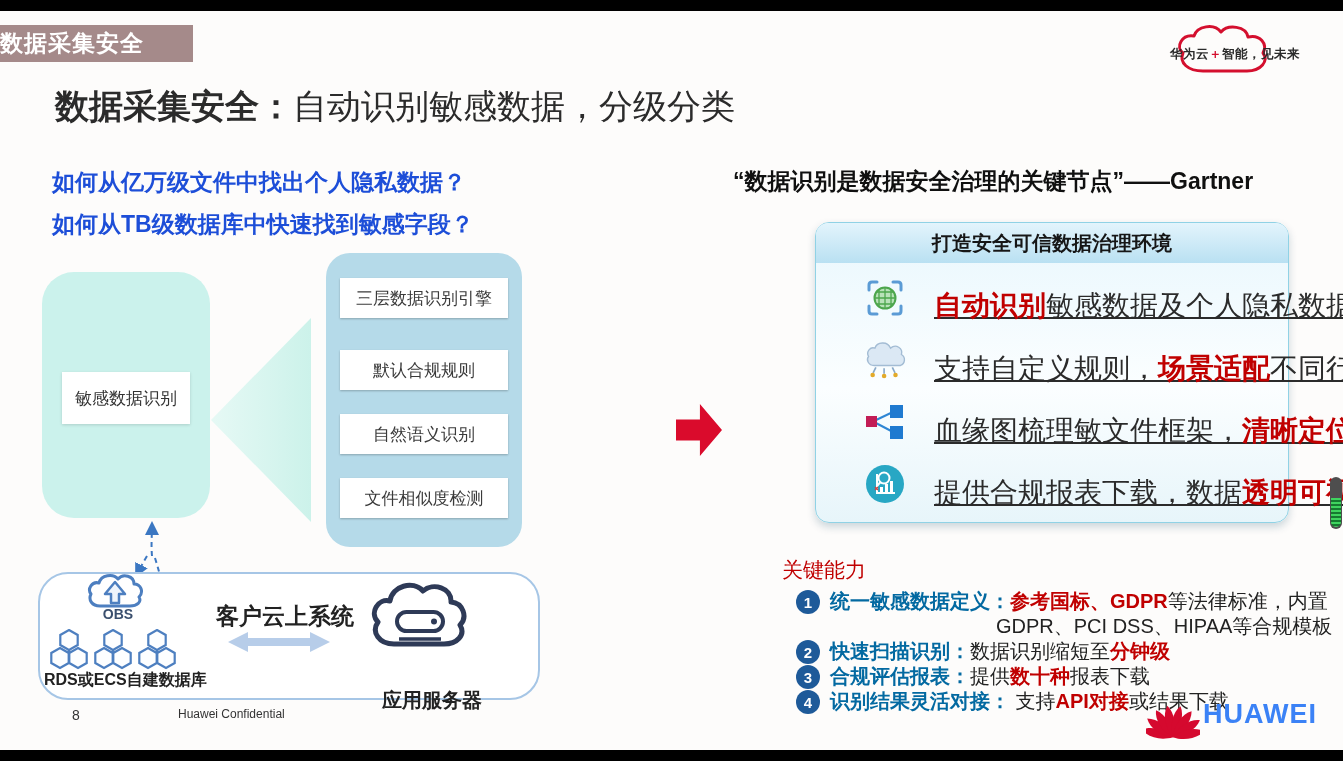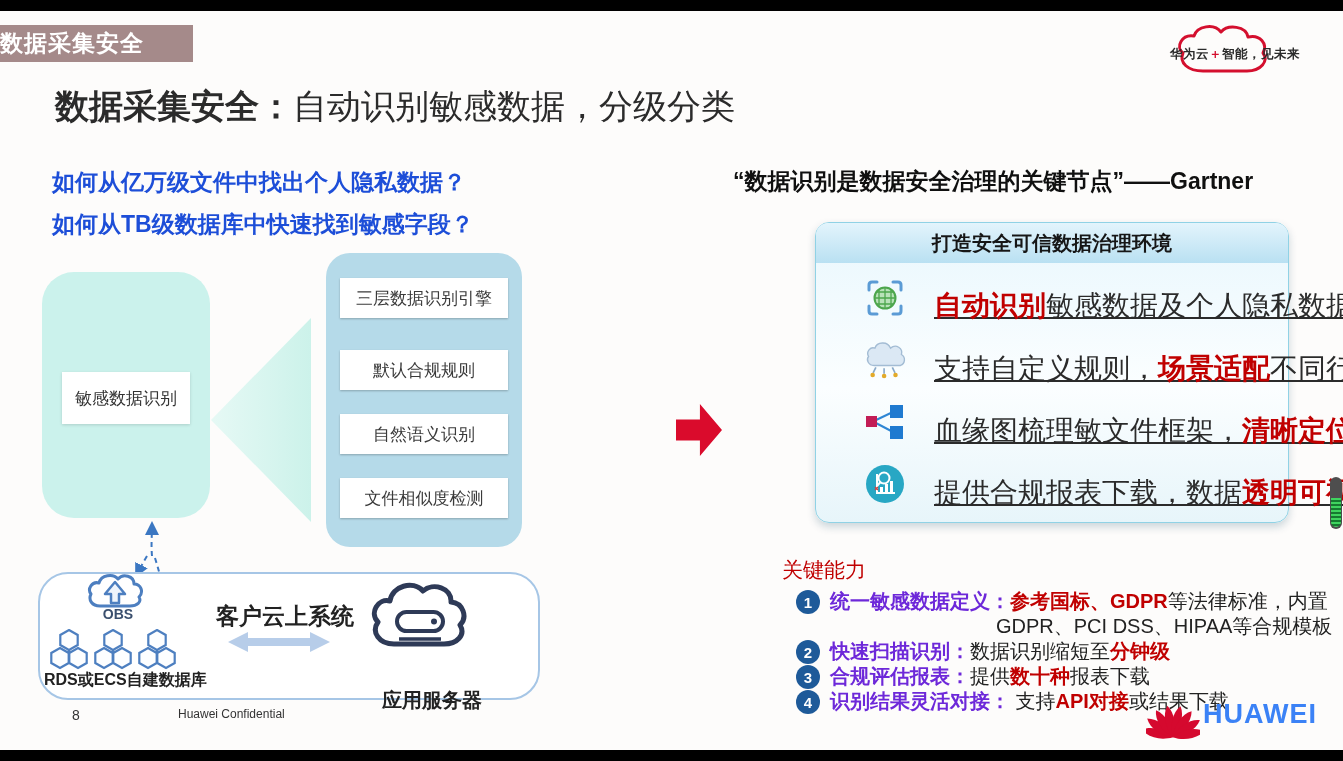--- a/index.html
+++ b/index.html
@@ -61,21 +61,21 @@
   .gi0{top:54px;} .gi1{top:116px;} .gi2{top:178px;} .gi3{top:240px;}
   .gov-text{position:absolute;left:118px;width:344px;text-align:left;font-size:28px;color:#2b2b2b;white-space:nowrap;text-decoration:underline;}
   .gt0{top:64px;} .gt1{top:127px;} .gt2{top:189px;} .gt3{top:251px;}
   .red-em{color:#c00000;font-weight:bold;}
 
   .capabilities{position:absolute;left:782px;top:556px;width:558px;}
   .cap-heading{font-size:21px;font-weight:normal;color:#c00000;margin-bottom:5px;}
   .cap-item{display:flex;align-items:flex-start;font-size:20px;line-height:25px;color:#222;white-space:nowrap;}
   .cap-badge{flex:0 0 24px;width:24px;height:24px;margin-left:14px;margin-right:10px;margin-top:1px;border-radius:50%;
       background:#1e5a99;color:#fff;font-size:15px;font-weight:bold;display:flex;align-items:center;justify-content:center;}
-  .cap-label{font-weight:bold;color:#6d28d9;}
+  .cap-label{font-weight:bold;color:#0369a1;}
   .cap-line2{padding-left:166px;}
 
   .footer-page{position:absolute;left:72px;top:707px;font-size:14px;color:#333;}
   .footer-conf{position:absolute;left:130px;top:707px;font-size:12px;color:#333;margin-left:48px;}
 
   .huawei-logo-flower{position:absolute;left:1146px;top:690px;}
   .huawei-logo-text{position:absolute;left:1203px;top:699px;font-size:27px;font-weight:800;color:#3b82f6;letter-spacing:1px;}
 
   .scroll-pill{position:absolute;left:1330px;top:477px;width:12px;height:52px;border-radius:6px;
       background:#4e4e4e;overflow:hidden;}

